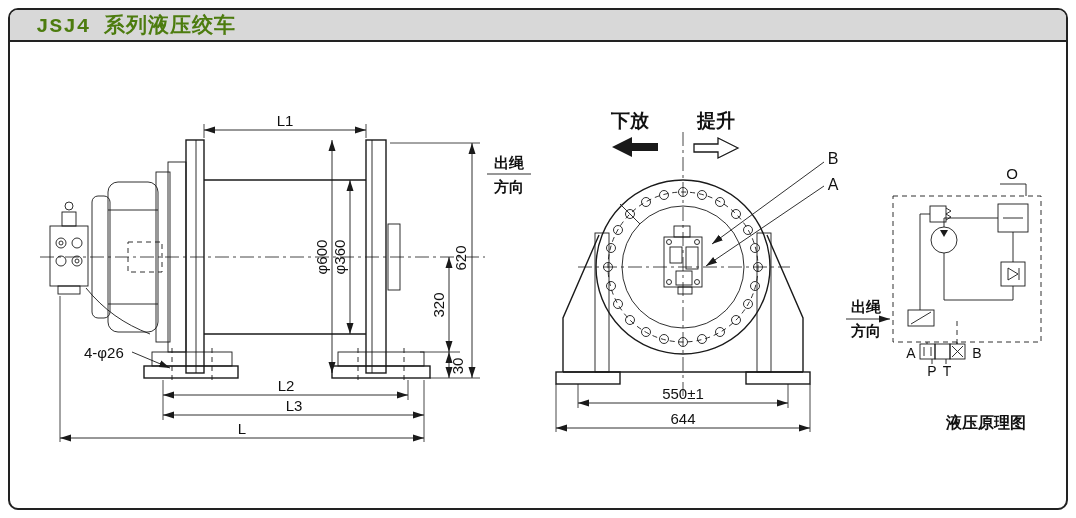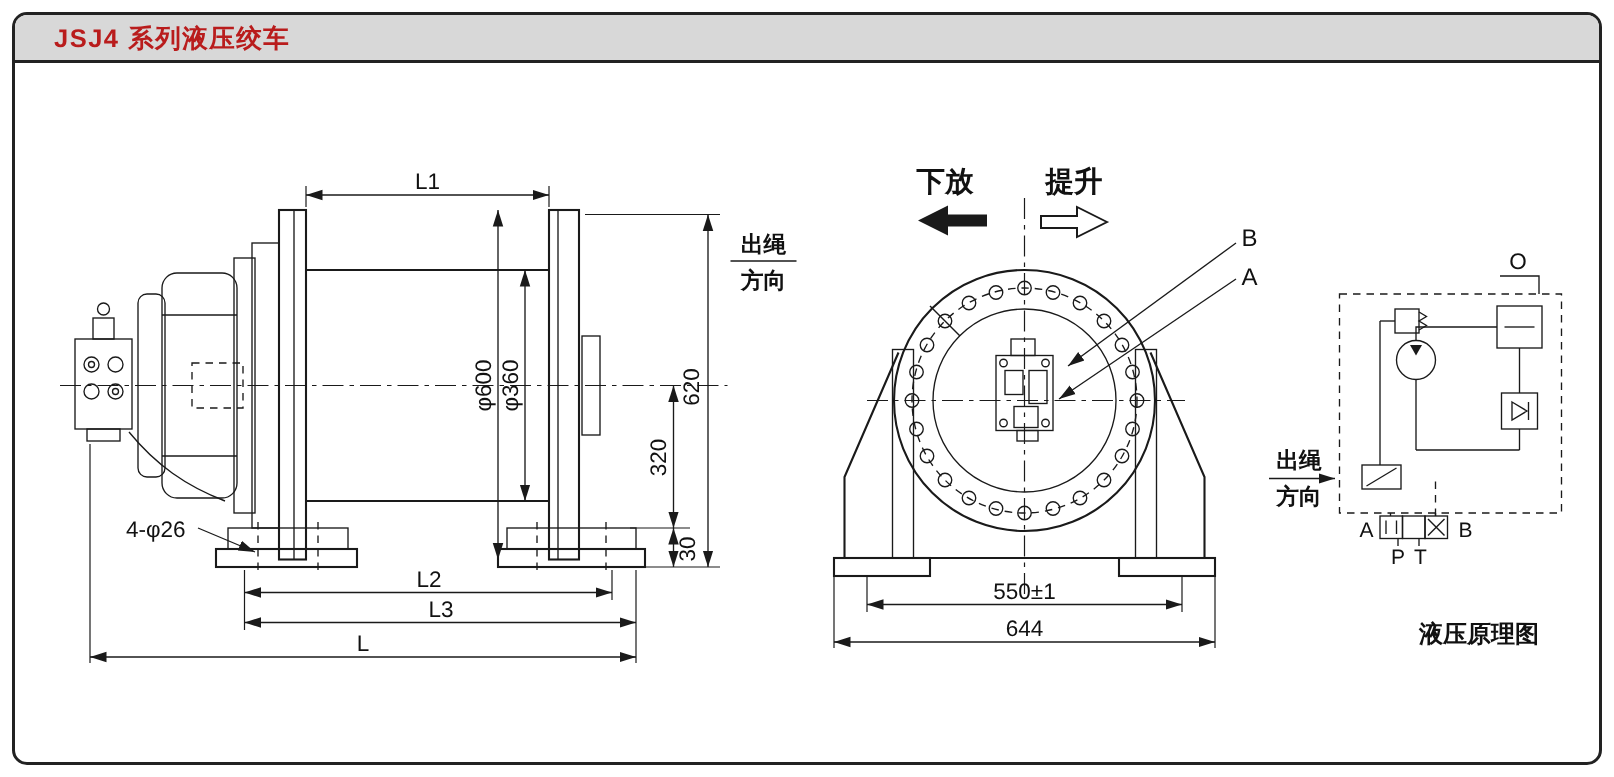--- a/index.html
+++ b/index.html
@@ -4,21 +4,21 @@
 <style>
   html,body { margin:0; padding:0; background:#ffffff; }
   body { width:1076px; height:518px; position:relative;
          font-family:"Liberation Sans", sans-serif; }
   .frame { position:absolute; left:8px; top:8px; width:1060px; height:502px;
            box-sizing:border-box; border:2px solid #222; border-radius:10px;
            overflow:hidden; background:#fff; }
   .title-bar { height:32px; box-sizing:border-box; background:#d8d8d8;
                border-bottom:2px solid #222; display:flex; align-items:center;
                padding-left:26px; }
-  .title-text { font-size:17px; font-weight:bold; letter-spacing:1px; color:#b91c1c; }
+  .title-text { font-size:21px; font-weight:bold; letter-spacing:1px; color:#4d7c0f;font-family:Liberation Mono, monospace; }
   .drawing { position:absolute; left:0; top:32px; width:1056px; height:466px; }
 
   
   .ol  { fill:none; stroke:#1a1a1a; stroke-width:1.4; }
   .tl  { fill:none; stroke:#1a1a1a; stroke-width:0.9; }
   .ext { fill:none; stroke:#1a1a1a; stroke-width:0.8; }
   .cl  { fill:none; stroke:#1a1a1a; stroke-width:0.8; stroke-dasharray:14 4 3 4; }
   .dash{ fill:none; stroke:#1a1a1a; stroke-width:0.9; stroke-dasharray:5 4; }
   .dim { fill:none; stroke:#1a1a1a; stroke-width:0.9;
          marker-start:url(#arr); marker-end:url(#arr); }

